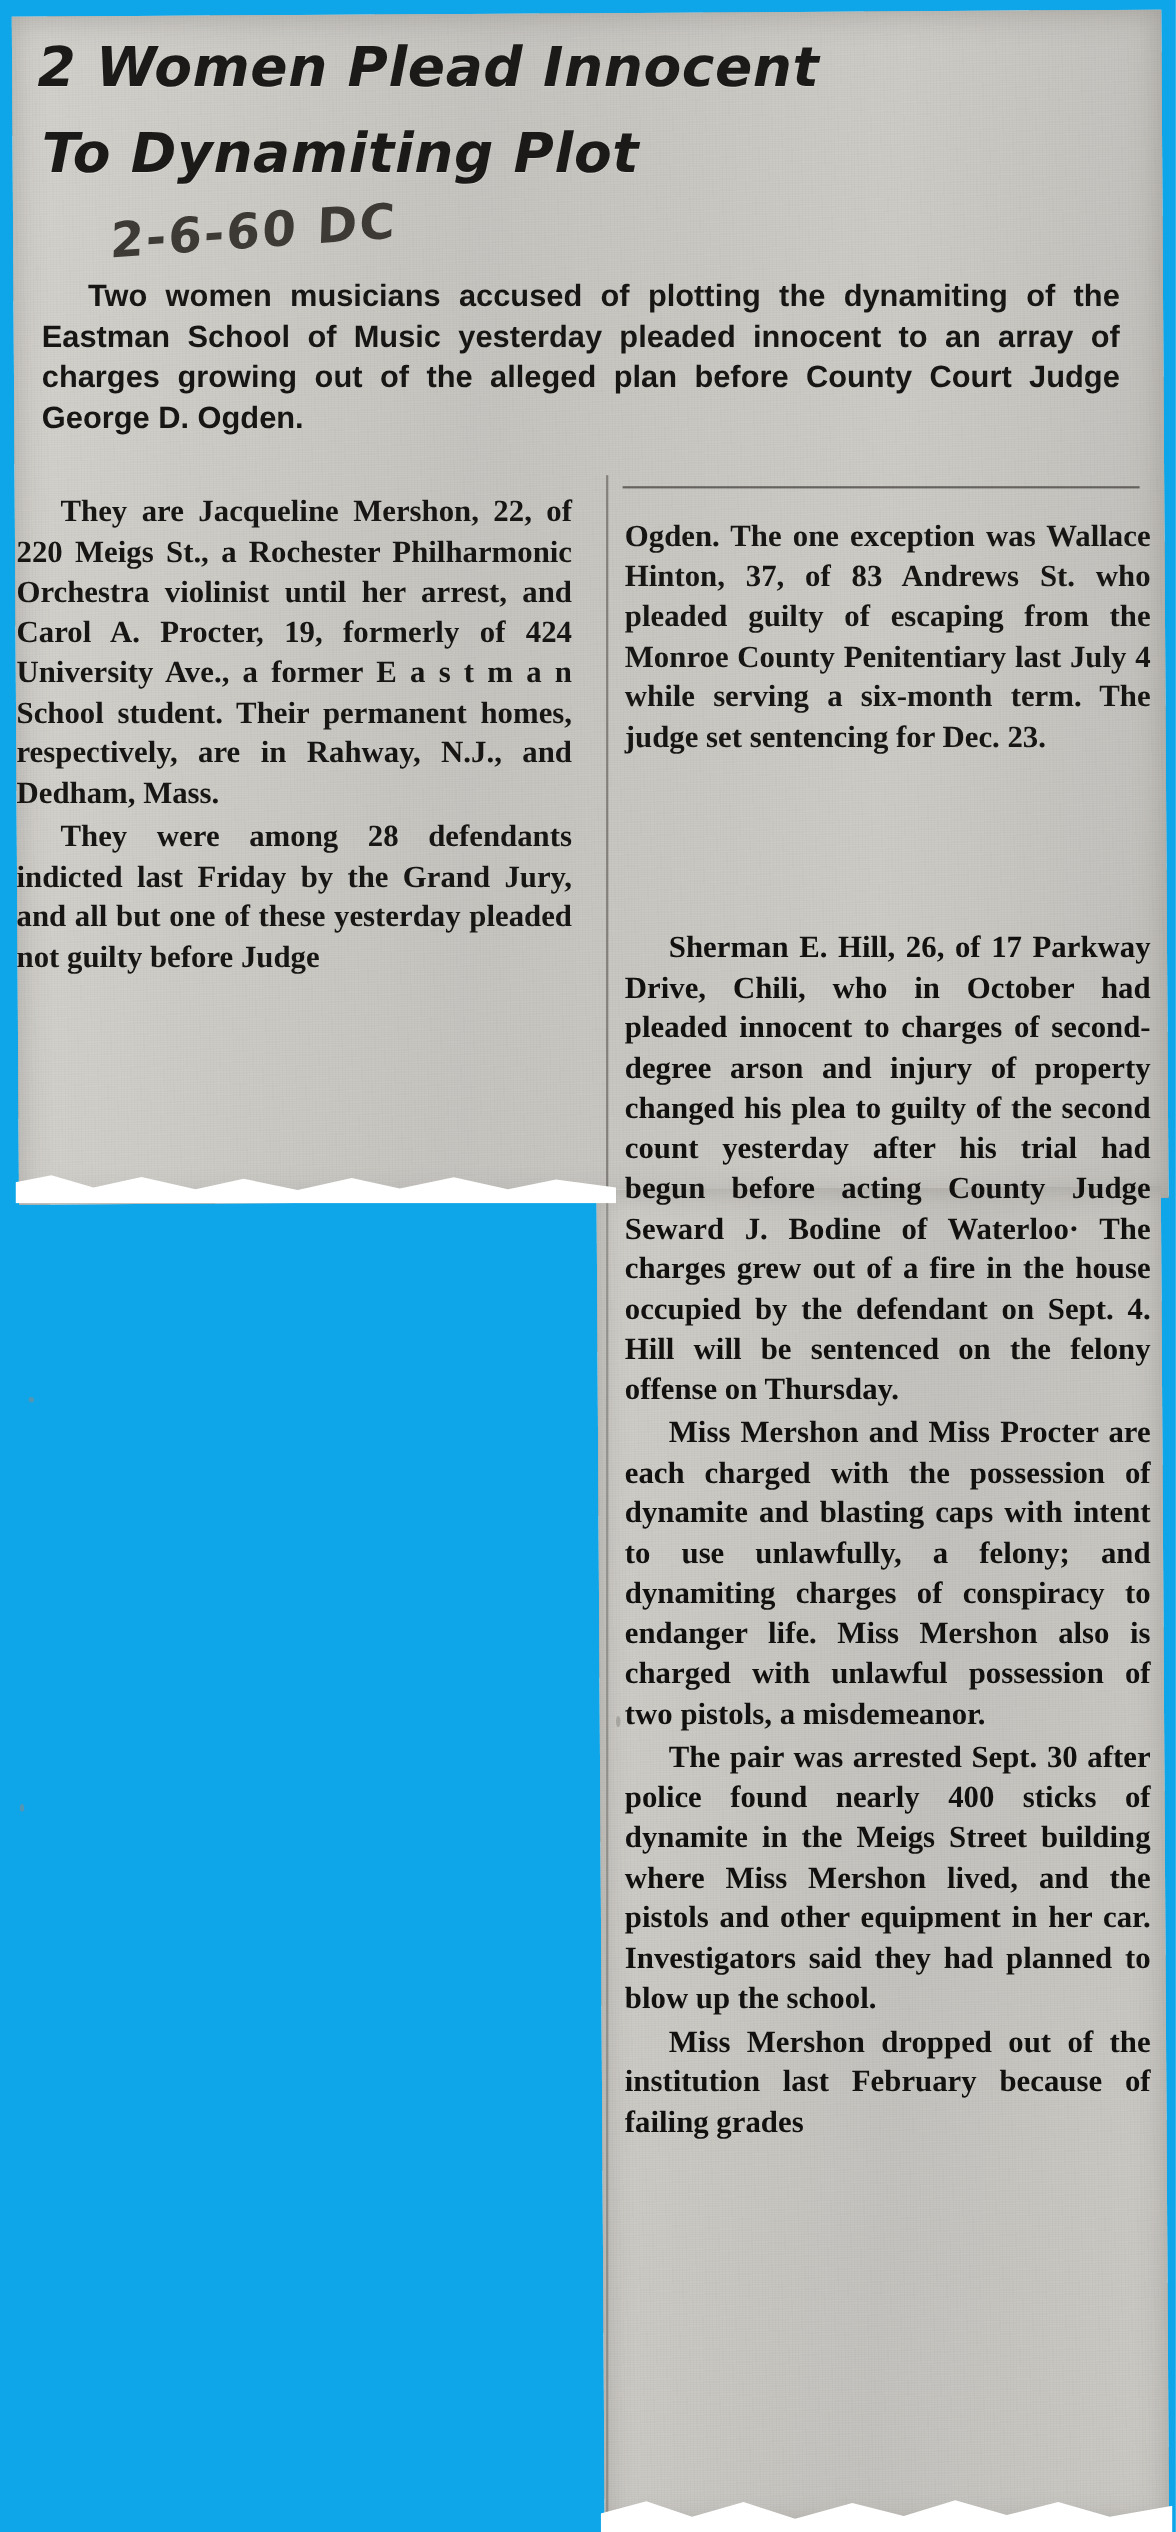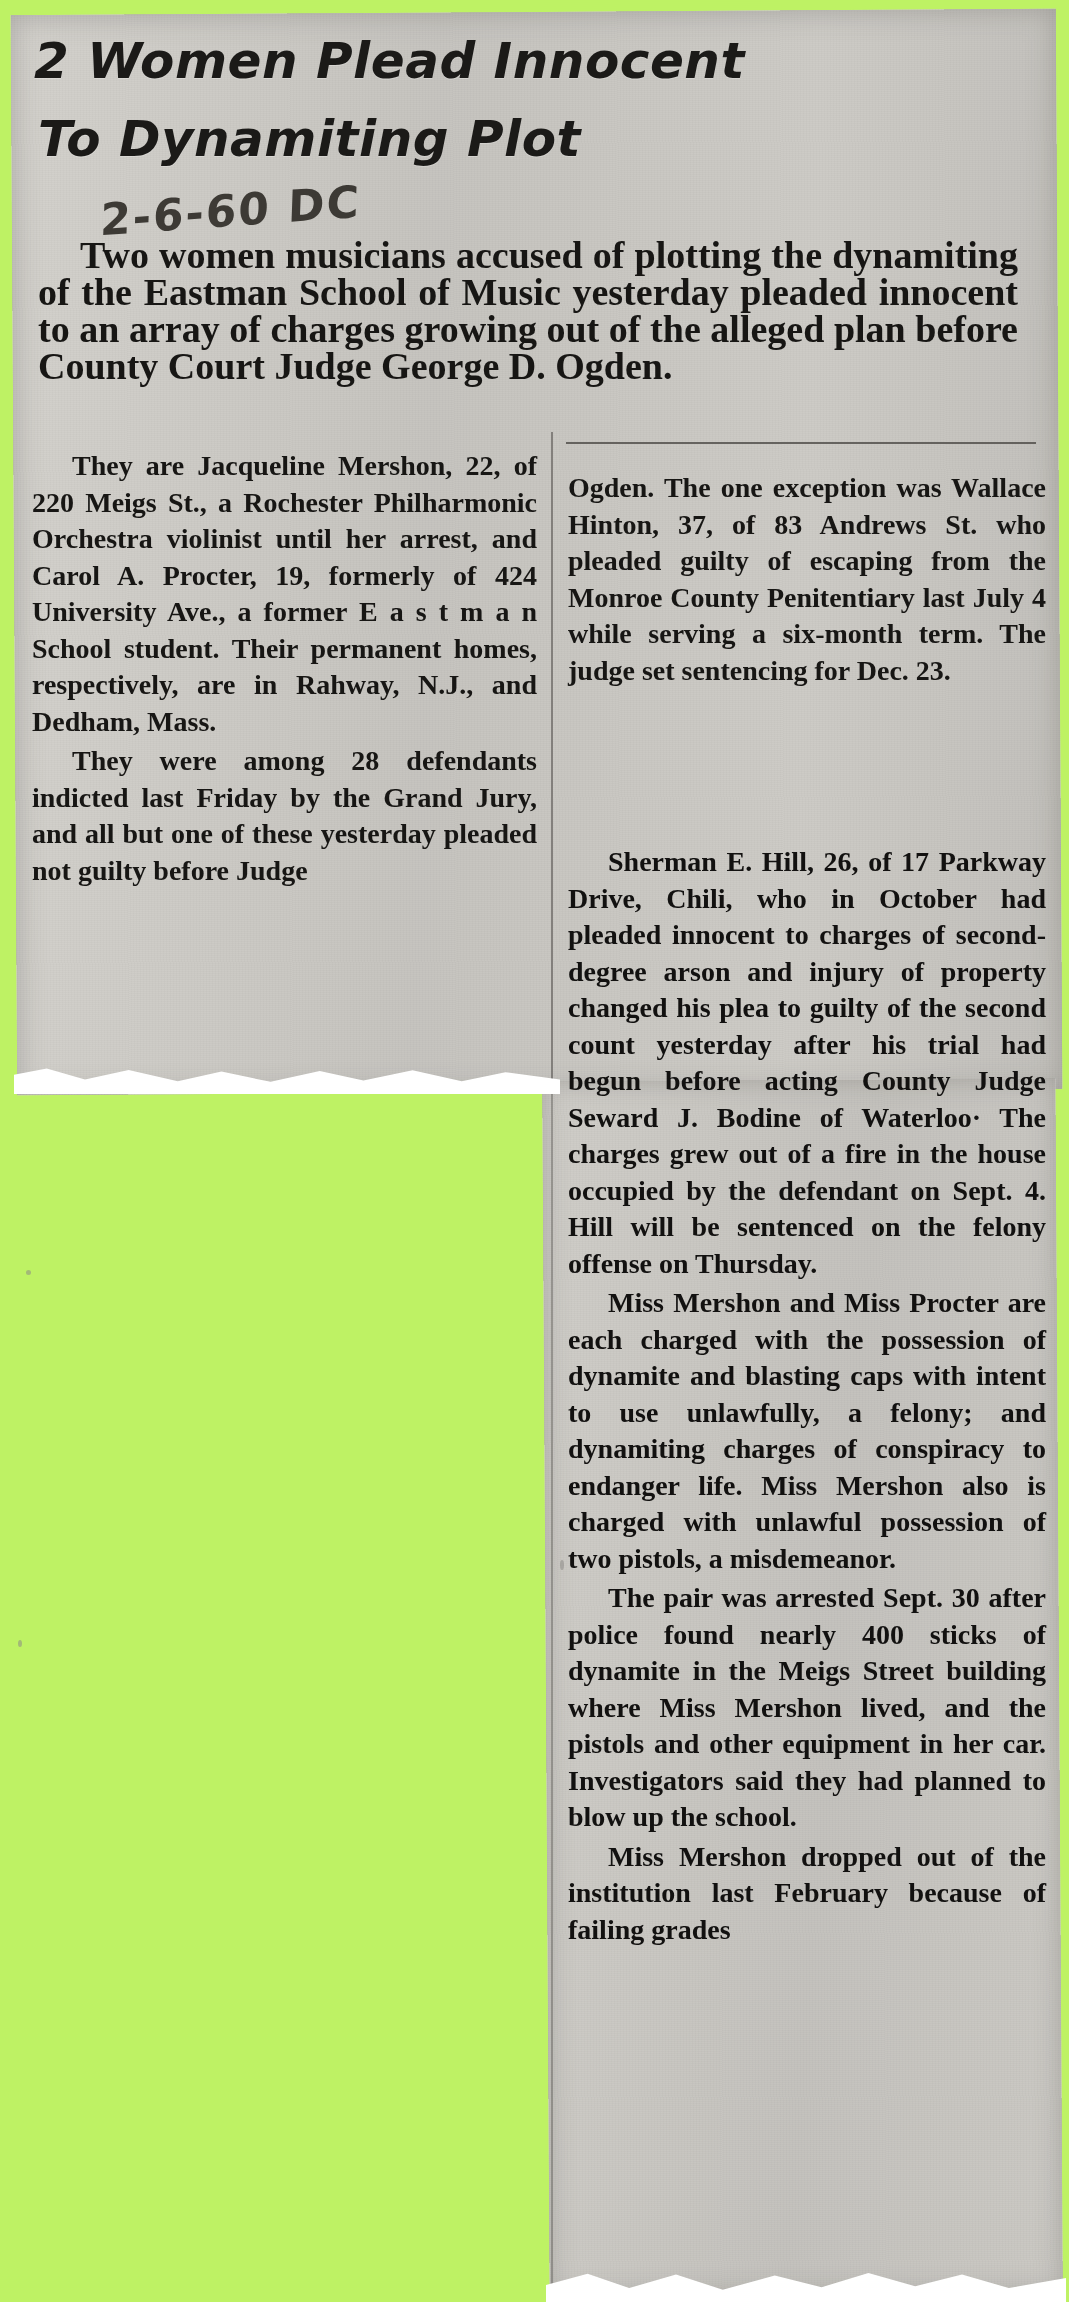--- a/index.html
+++ b/index.html
@@ -15,21 +15,21 @@
     overflow: hidden;
   }
 
   
   .clipping {
     position: absolute;
     left: 0;
     top: 0;
     width: 1069px;
     height: 2302px;
-    background: #bef264;
+    background: #0ea5e9;
   }
 
   
   .sheet-top {
     position: absolute;
     left: 14px;
     top: 12px;
     width: 1045px;
     height: 1080px;
     background: #c9c7c2;
@@ -91,28 +91,28 @@
     color: #2a2722;
     transform: rotate(-4deg) skewX(-6deg);
     opacity: .88;
     letter-spacing: 2px;
   }
 
   
   .lede {
     position: absolute;
     left: 38px;
-    top: 237px;
+    top: 250px;
     width: 980px;
-    font-size: 38px;
+    font-size: 28px;
     line-height: 37px;
     color: #171614;
     text-align: justify;
     font-weight: 600;
-    font-family: Liberation Serif, serif;
+    font-family: Liberation Sans, sans-serif;
   }
   .lede .indent { display:inline-block; width: 42px; }
 
   
   .col-rule {
     position: absolute;
     left: 551px;
     top: 432px;
     width: 2px;
     height: 660px;
@@ -145,21 +145,21 @@
     line-height: 36.5px;
     color: #171614;
     text-align: justify;
     font-weight: 600;
     font-family: "Liberation Serif", serif;
   }
   .col p { margin: 0 0 3px 0; }
   .col p .indent { display:inline-block; width: 40px; }
 
   .col-left {
-    left: 32px;
+    left: 15px;
     top: 448px;
     width: 505px;
   }
   .col-right-top {
     left: 568px;
     top: 470px;
     width: 478px;
   }
   .col-right-bottom {
     left: 568px;

